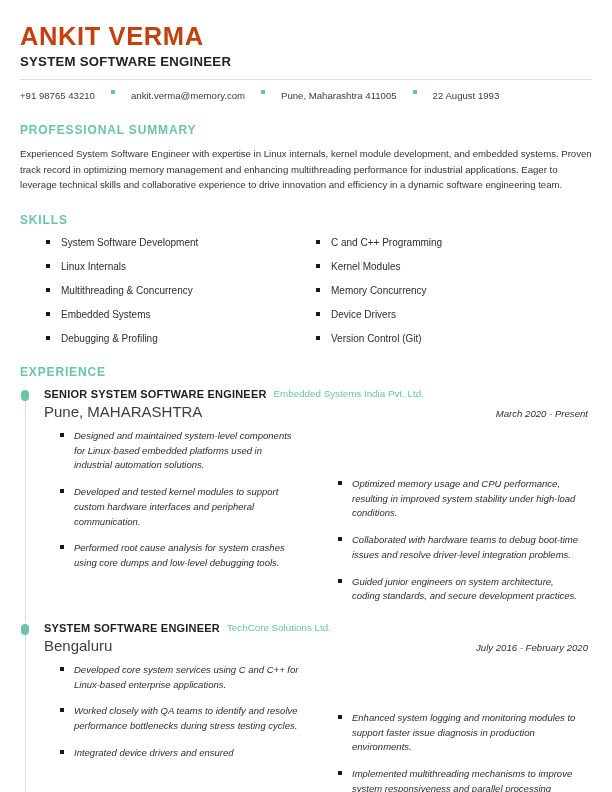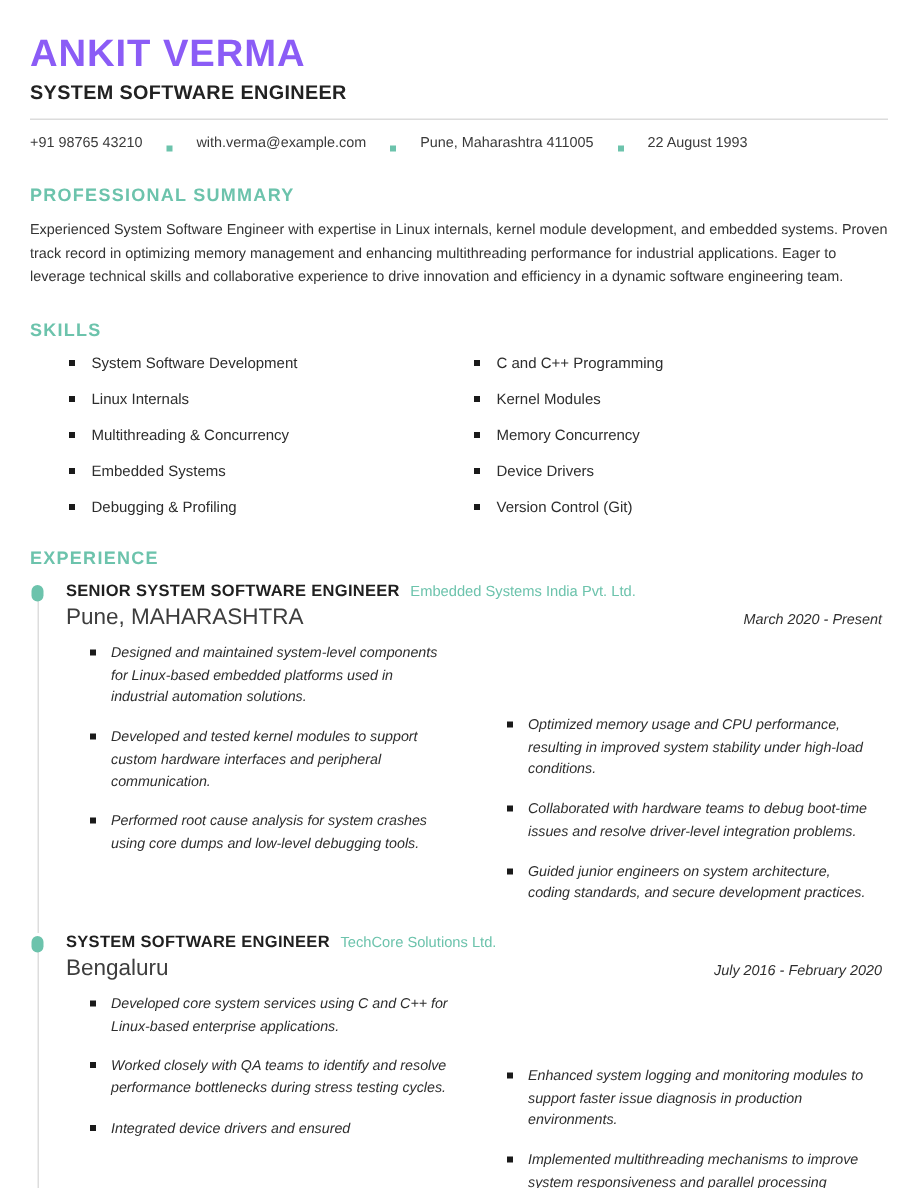--- a/index.html
+++ b/index.html
@@ -22,41 +22,41 @@
     padding: 22px 18px 0 18px;
     overflow: hidden;
   }
 
   
   .header { padding: 0 2px; }
   .full-name {
     font-size: 25.5px;
     font-weight: bold;
     letter-spacing: 0.6px;
-    color: #8b5cf6;
+    color: #c2410c;
     line-height: 1.15;
     margin: 0 0 3px 0;
     text-transform: uppercase;
   }
   .job-title {
     font-size: 13.2px;
     font-weight: bold;
     color: #222222;
     letter-spacing: 0.25px;
     text-transform: uppercase;
     margin: 0 0 10px 0;
   }
   .header-rule {
     height: 1px;
     background: #dcdcdc;
     margin: 0 0 10px 0;
   }
   .contact-row {
     display: flex;
-    align-items: flex-end;
+    align-items: flex-start;
     flex-wrap: wrap;
     font-size: 9.6px;
     color: #3a3a3a;
     padding-bottom: 2px;
   }
   .contact-item { white-space: nowrap; }
   .contact-sep {
     width: 4px;
     height: 4px;
     background: #6cc3ac;
@@ -131,21 +131,21 @@
     position: absolute;
     left: 1px;
     top: 2px;
     width: 8px;
     height: 11px;
     background: #6cc3ac;
     border-radius: 4px;
   }
   .exp-head-line {
     display: flex;
-    align-items: flex-end;
+    align-items: flex-start;
     flex-wrap: wrap;
     margin-bottom: 3px;
   }
   .exp-role {
     font-size: 11px;
     font-weight: bold;
     color: #1f1f1f;
     letter-spacing: 0.2px;
     text-transform: uppercase;
   }
@@ -197,21 +197,21 @@
 
 <div class="page">
 
   <div class="header">
     <div class="full-name">ANKIT VERMA</div>
     <div class="job-title">SYSTEM SOFTWARE ENGINEER</div>
     <div class="header-rule"></div>
     <div class="contact-row" id="contact-row">
         <span class="contact-item">+91 98765 43210</span>
         <span class="contact-sep"></span>
-        <span class="contact-item">with.verma@example.com</span>
+        <span class="contact-item">ankit.verma@memory.com</span>
         <span class="contact-sep"></span>
         <span class="contact-item">Pune, Maharashtra 411005</span>
         <span class="contact-sep"></span>
         <span class="contact-item">22 August 1993</span>
       </div>
   </div>
 
   <div class="section">
     <div class="section-title">PROFESSIONAL SUMMARY</div>
     <p class="summary-text">Experienced System Software Engineer with expertise in Linux internals, kernel module development, and embedded systems. Proven track record in optimizing memory management and enhancing multithreading performance for industrial applications. Eager to leverage technical skills and collaborative experience to drive innovation and efficiency in a dynamic software engineering team.</p>

